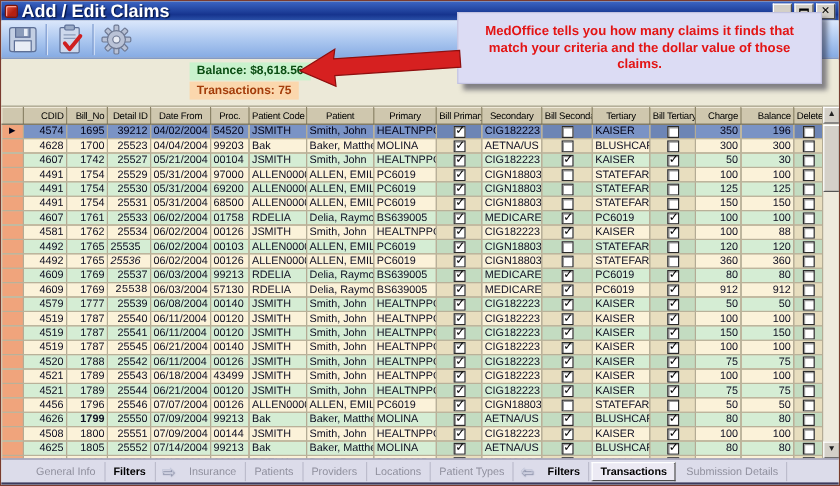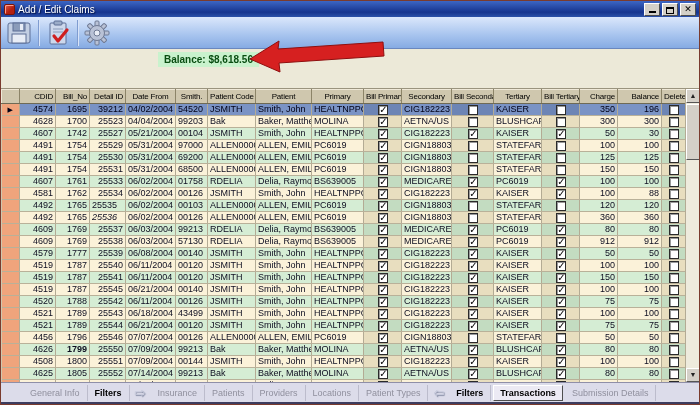--- a/index.html
+++ b/index.html
@@ -9,21 +9,21 @@
     font-family:"Liberation Sans","DejaVu Sans",sans-serif;
     background:#ece9d8;border:1px solid #7a3b2e;
   }
   
   .titlebar{position:absolute;left:0;top:0;width:698px;height:16px;
     background:linear-gradient(180deg,#3c66c4 0%,#16348e 70%,#2b51a8 100%);
     display:flex;align-items:center;padding:0 2px;}
   .app-icon{width:11px;height:11px;margin:0 3px 0 1px;flex:0 0 auto;
     background:linear-gradient(135deg,#e05a4a 0%,#b41f10 60%);
     border:1px solid #7d1408;border-radius:2px;box-shadow:inset 1px 1px 0 #ff9f90;}
-  .title{color:#fff;font-size:10px;font-weight:normal;line-height:15px;flex:1 1 auto;
+  .title{color:#fff;font-size:15px;font-weight:bold;line-height:15px;flex:1 1 auto;
     text-shadow:1px 1px 1px #00113f;white-space:nowrap;}
   .winbtns{display:flex;gap:2px;margin-right:1px;}
   .wbtn{width:16px;height:13px;background:#d4d0c8;border:1px solid;
     border-color:#fff #4e4e4e #4e4e4e #fff;display:flex;align-items:flex-end;
     justify-content:center;cursor:default;position:relative;}
   .glyph-min{width:7px;height:2px;background:#000;margin-bottom:2px;}
   .glyph-max{width:8px;height:7px;border:1px solid #000;border-top:2px solid #000;margin-bottom:1px;}
   .glyph-close{font-size:9px;font-weight:bold;color:#000;line-height:11px;margin:0 auto;}
   
   .toolbar{position:absolute;left:0;top:16px;width:698px;height:32px;
@@ -147,22 +147,26 @@
           <rect x="11" y="1" width="4" height="24" rx="1" transform="rotate(-45 13 13)"></rect>
           <circle cx="13" cy="13" r="7.5"></circle>
         </g>
         <circle cx="13" cy="13" r="3" fill="#e9edf5" stroke="#6f7a94"></circle>
       </svg>
     </div>
   </div>
 
   <div class="filterbar">
     <div class="balance-badge">Balance: $8,618.56</div>
+    <div class="trans-badge">Transactions: 75</div>
   </div>
 
+  <div class="callout">
+    <div class="callout-text">MedOffice tells you how many claims it finds that match your criteria and the dollar value of those claims.</div>
+  </div>
   <svg class="arrow-svg" width="136" height="36" viewBox="0 0 136 36">
     <polygon points="1,22 30,4 29,12 134,5 135,19 30,26 31,35" fill="#d62020" stroke="#8e0f0f" stroke-width="1"></polygon>
   </svg>
 
   <div class="gridwrap">
     <table class="grid">
       <colgroup>
         <col style="width:18px">
           <col style="width:36px">
           <col style="width:34px">
@@ -181,21 +185,21 @@
         <col style="width:44px">
           <col style="width:24px">
       </colgroup>
       <thead>
           <tr>
             <th class="gutter-h"></th>
             <th style="text-align: right;">CDID</th>
             <th style="text-align: right;">Bill_No</th>
             <th style="text-align: right;">Detail ID</th>
             <th>Date From</th>
-            <th>Smith.</th>
+            <th>Proc.</th>
             <th>Patient Code</th>
             <th>Patient</th>
             <th>Primary</th>
             <th>Bill Primary</th>
             <th>Secondary</th>
             <th>Bill Secondary</th>
             <th>Tertiary</th>
             <th>Bill Tertiary</th>
             <th style="text-align: right;">Charge</th>
             <th style="text-align: right;">Balance</th>
@@ -409,21 +413,21 @@
             <td style="text-align: left;">PC6019</td>
             <td class="cbcell"><span class="cb on"></span></td>
             <td style="text-align: right;">80</td>
             <td style="text-align: right;">80</td>
             <td class="cbcell"><span class="cb"></span></td>
           </tr>
           <tr class="even">
             <td class="gutter"></td>
             <td style="text-align: right;">4609</td>
             <td style="text-align: right;">1769</td>
-            <td style="text-align: right;">25538</td>
+            <td style="text-align: right; font-family: Liberation Mono, monospace;">25538</td>
             <td style="text-align: left;">06/03/2004</td>
             <td style="text-align: left;">57130</td>
             <td style="text-align: left;">RDELIA</td>
             <td style="text-align: left;">Delia, Raymond</td>
             <td style="text-align: left;">BS639005</td>
             <td class="cbcell"><span class="cb on"></span></td>
             <td style="text-align: left;">MEDICARE</td>
             <td class="cbcell"><span class="cb on"></span></td>
             <td style="text-align: left;">PC6019</td>
             <td class="cbcell"><span class="cb on"></span></td>

